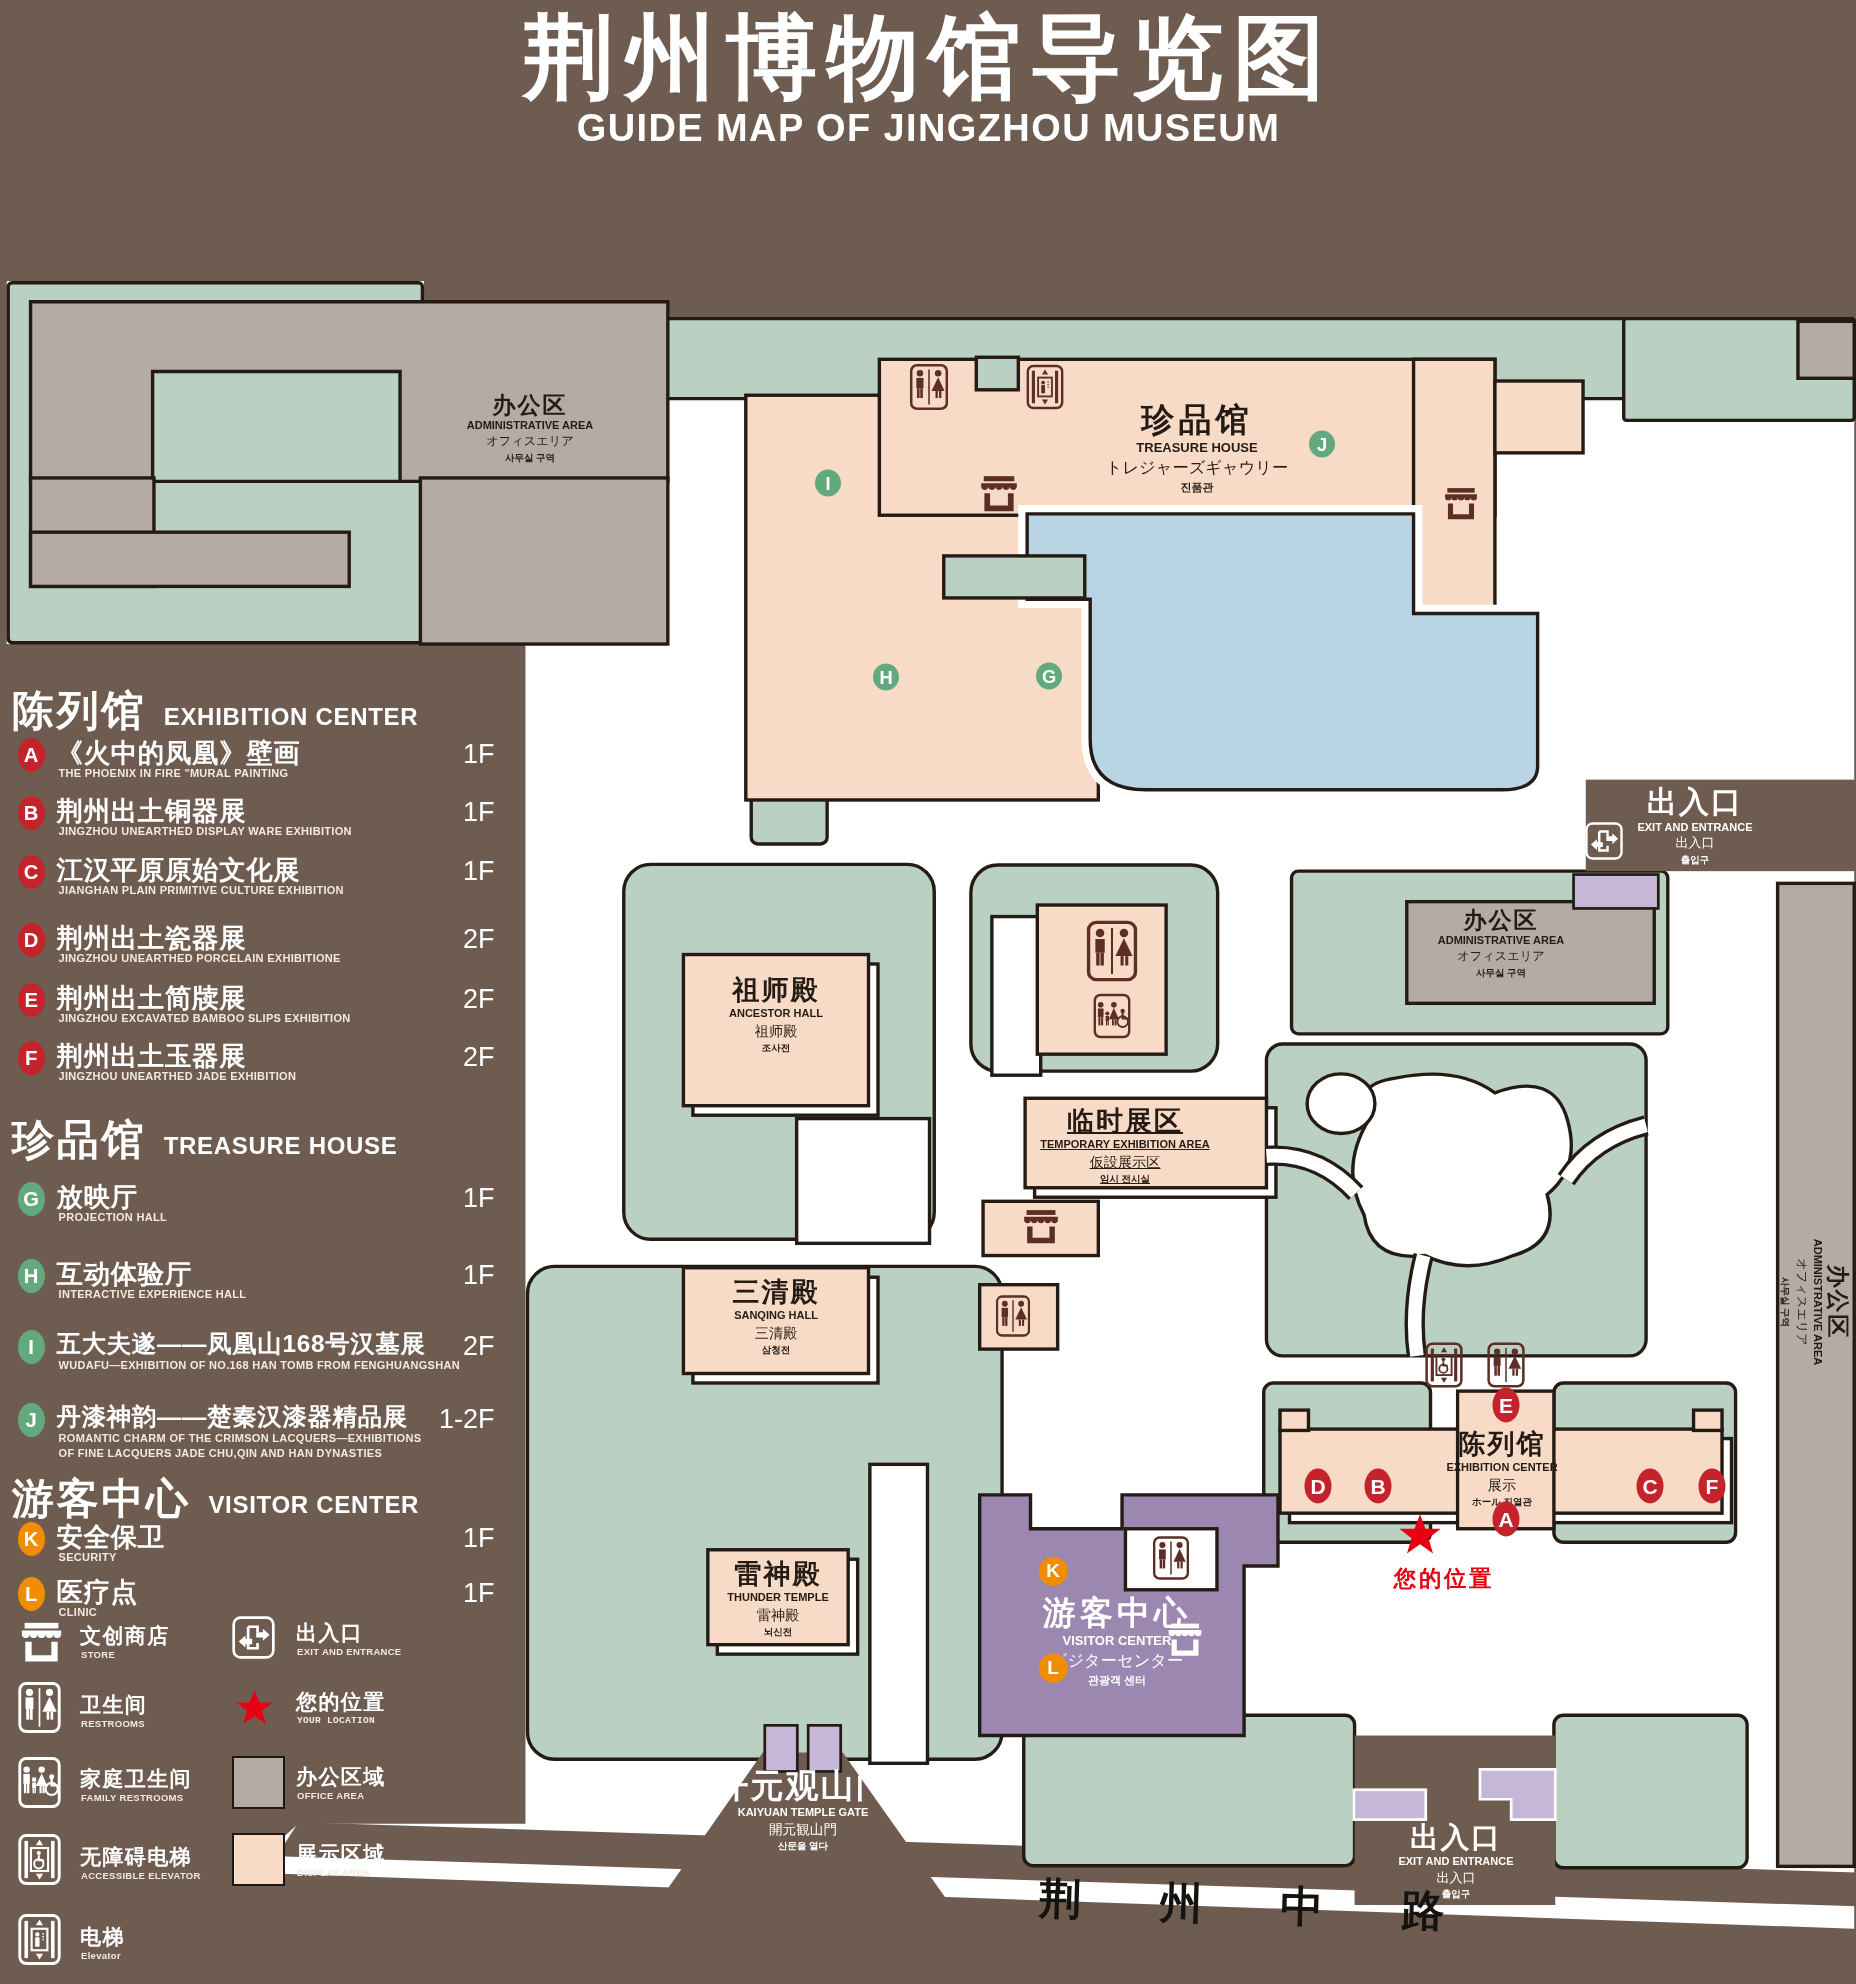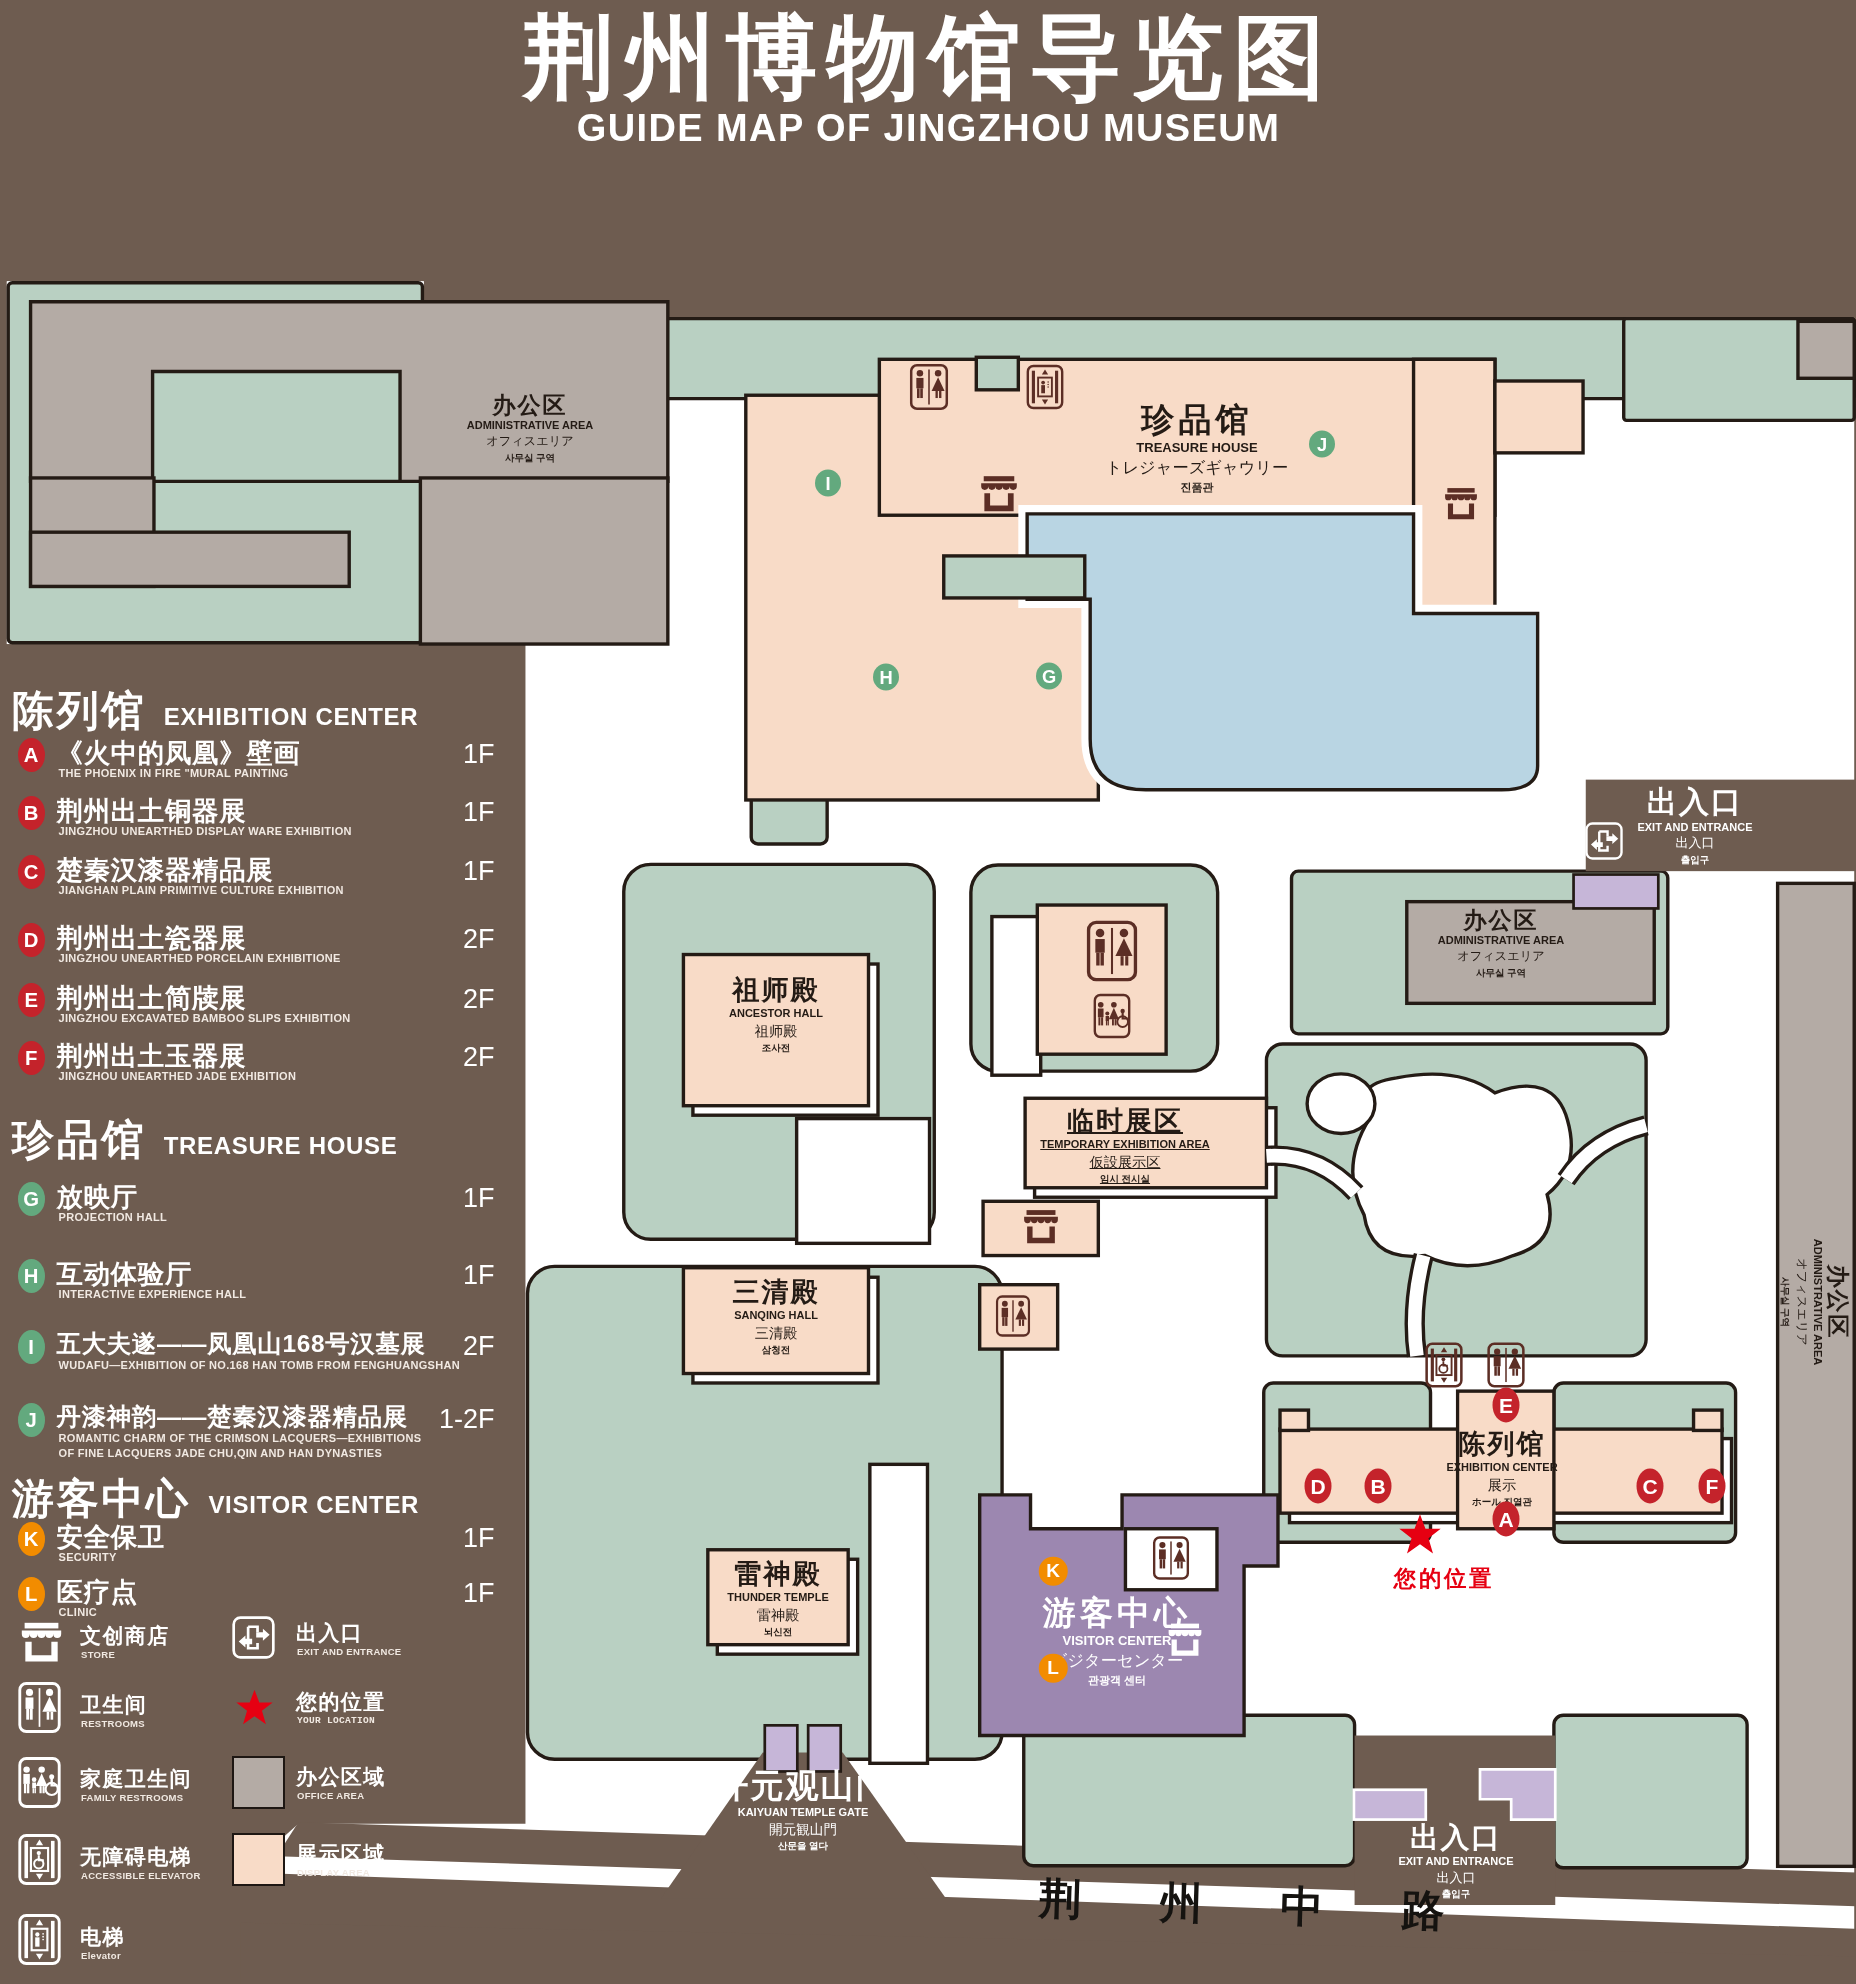--- a/index.html
+++ b/index.html
@@ -392,21 +392,21 @@
     <span class="lf">1F</span>
   </div>
   <div class="lrow" style="top:813px;">
     <span class="badge red">B</span>
     <span class="lt">荆州出土铜器展</span>
       <span class="ls">JINGZHOU UNEARTHED DISPLAY WARE EXHIBITION</span>
     <span class="lf">1F</span>
   </div>
   <div class="lrow" style="top:872px;">
     <span class="badge red">C</span>
-    <span class="lt">楚秦汉漆器精品展</span>
+    <span class="lt">江汉平原原始文化展</span>
       <span class="ls">JIANGHAN PLAIN PRIMITIVE CULTURE EXHIBITION</span>
     <span class="lf">1F</span>
   </div>
   <div class="lrow" style="top:940px;">
     <span class="badge red">D</span>
     <span class="lt">荆州出土瓷器展</span>
       <span class="ls">JINGZHOU UNEARTHED PORCELAIN EXHIBITIONE</span>
     <span class="lf">2F</span>
   </div>
   <div class="lrow" style="top:1000px;">

